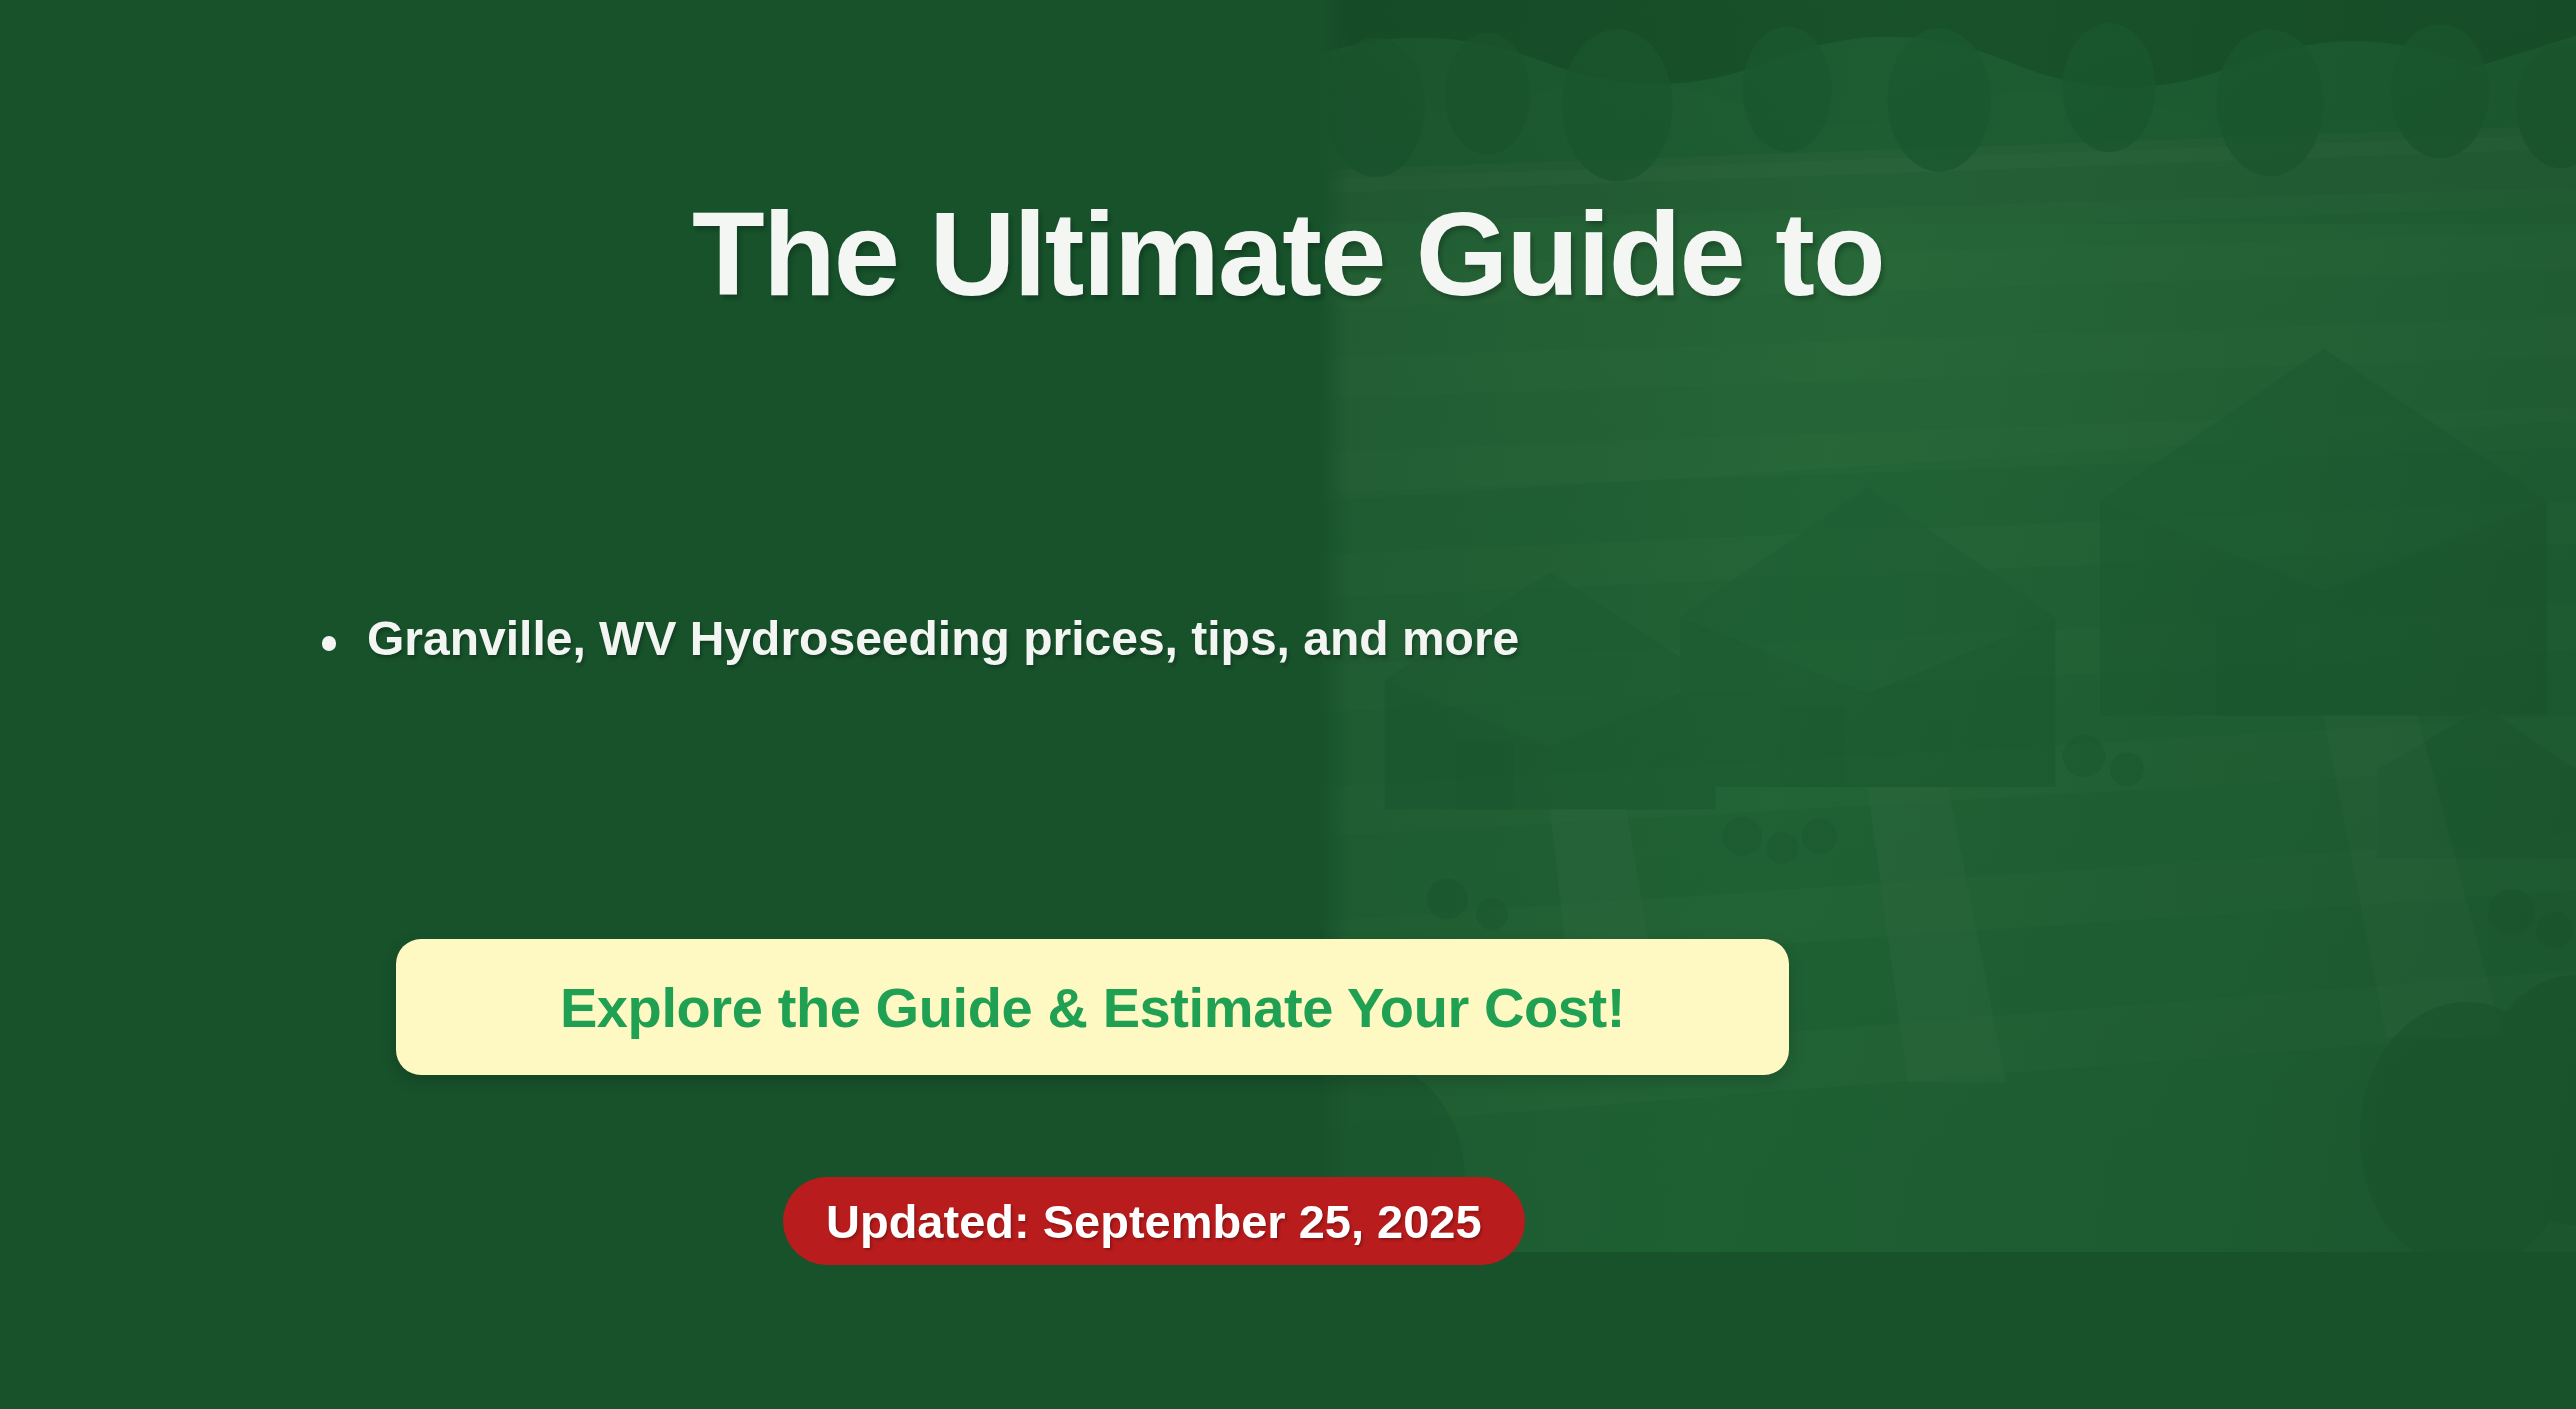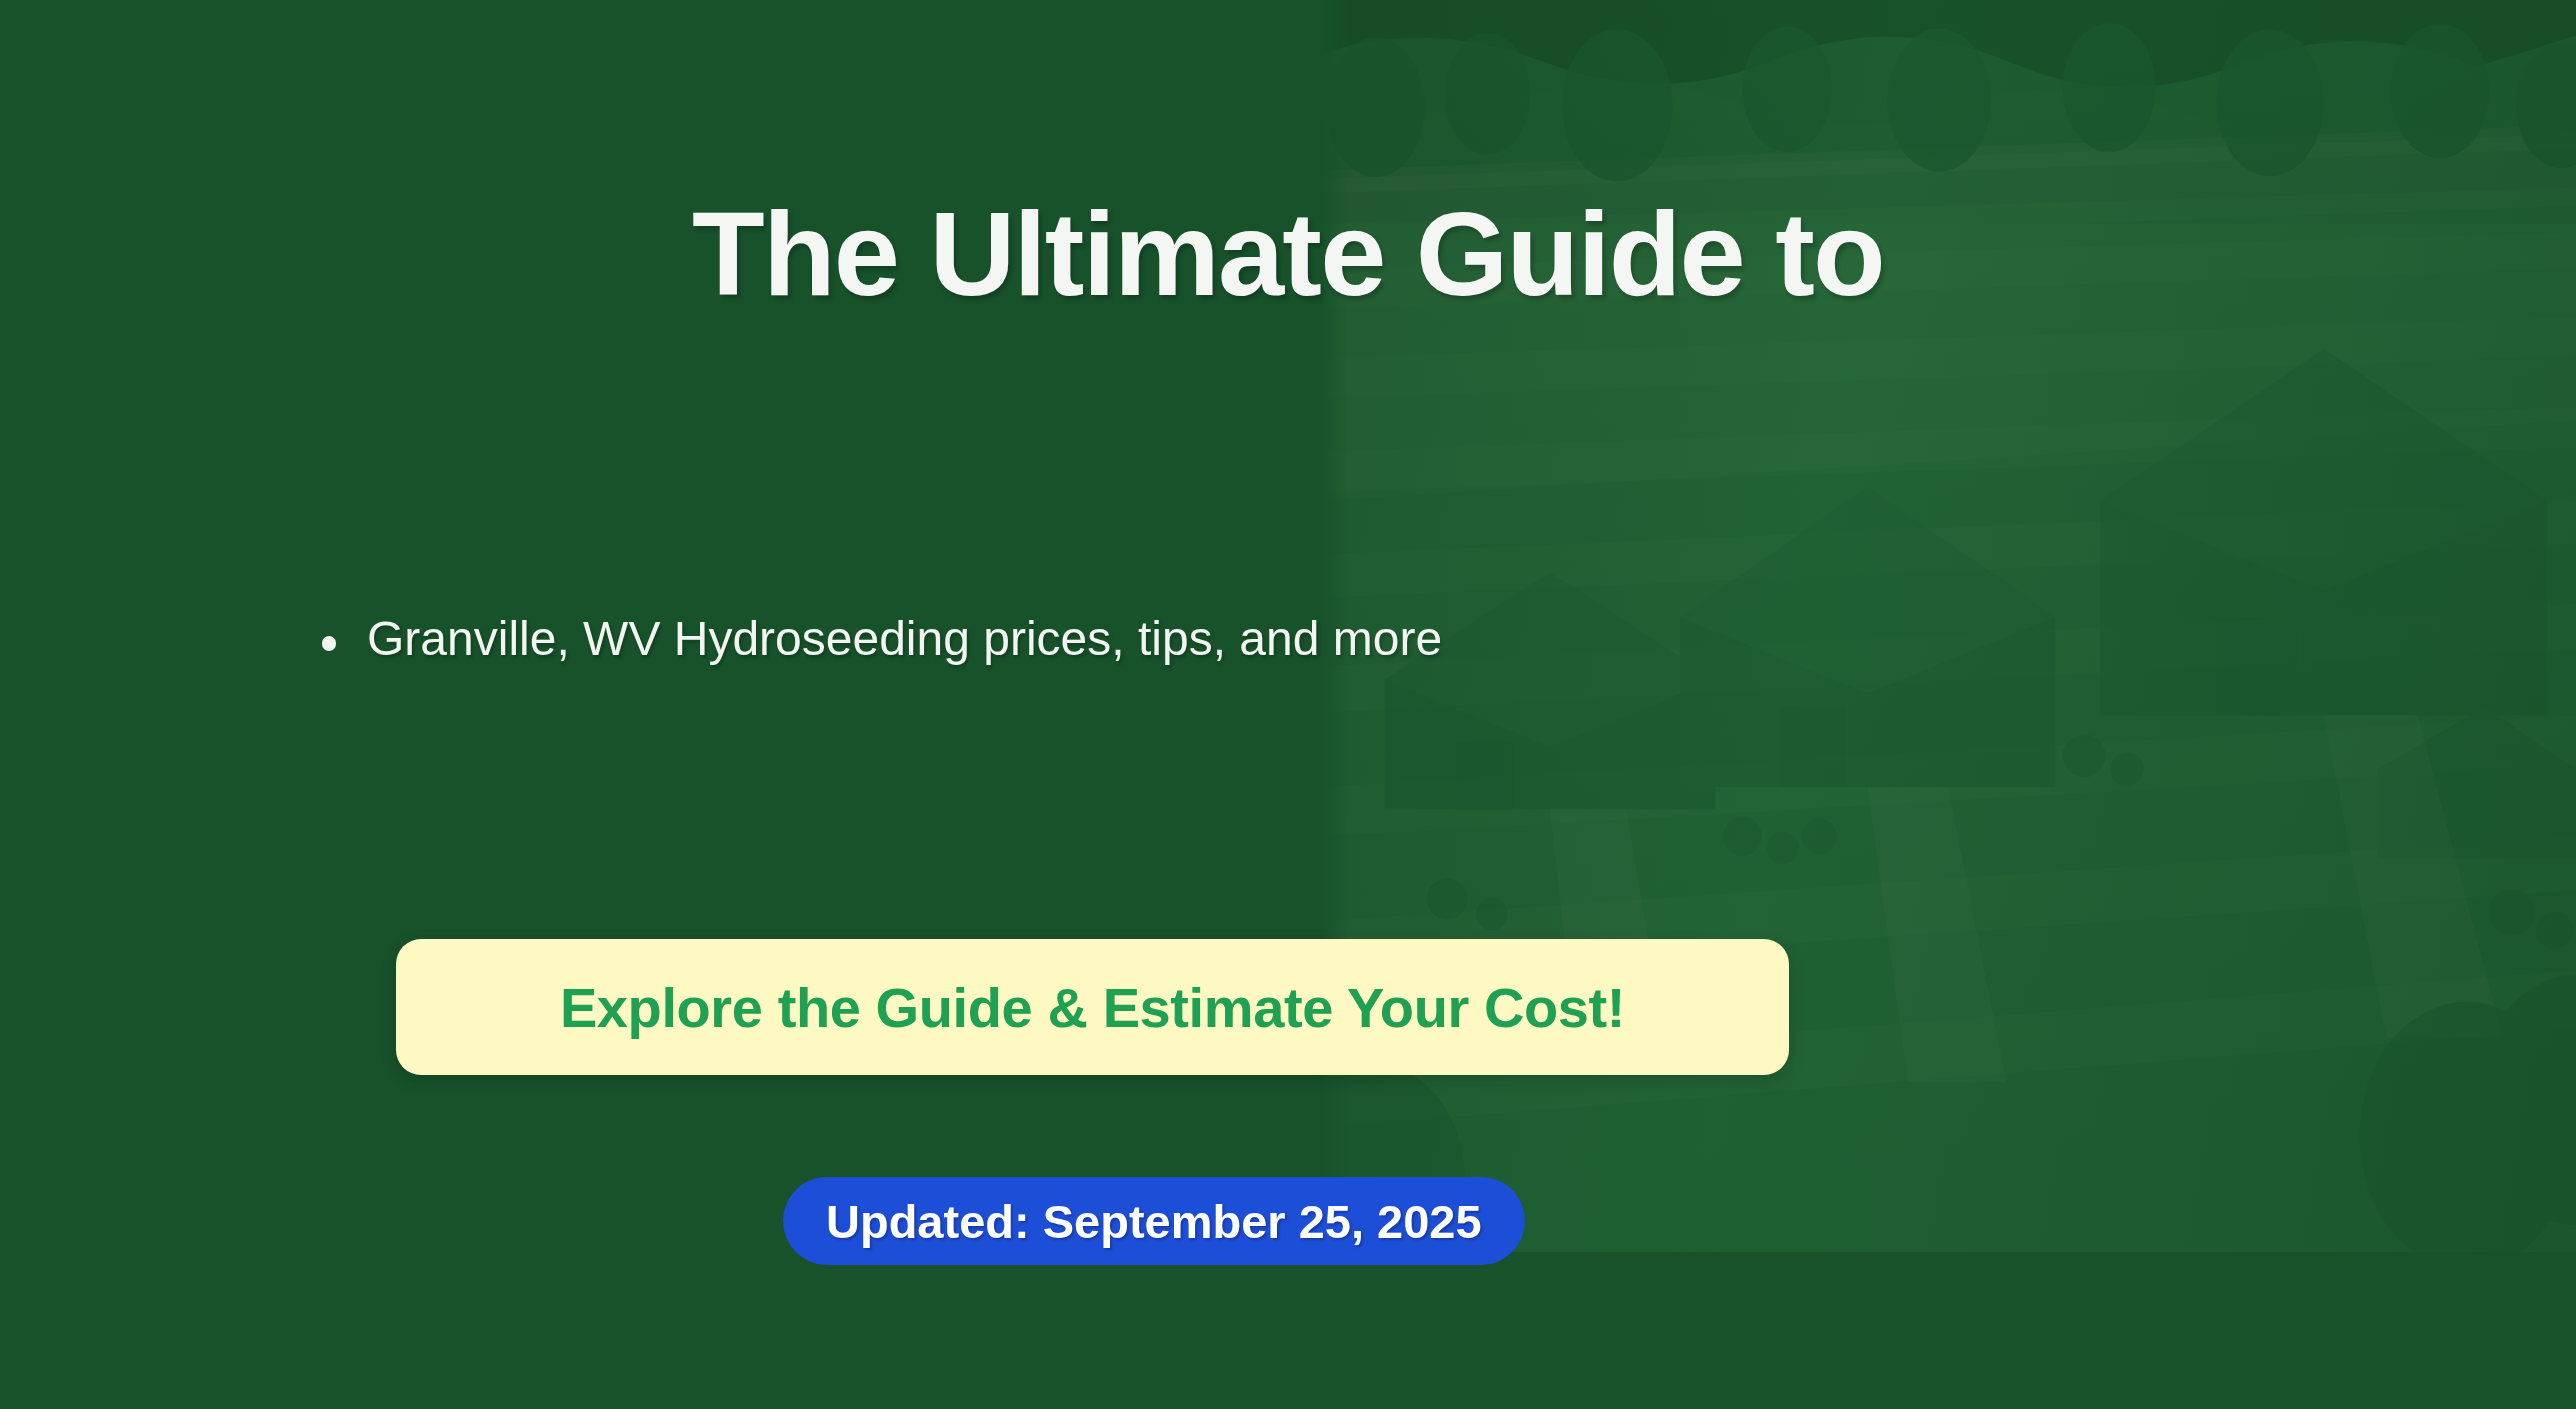--- a/index.html
+++ b/index.html
@@ -66,21 +66,21 @@
     position:absolute;
     left:318px; top:586px;
     width:1950px;
     list-style:none;
   }
   .bullets li {
     position:relative;
     color:#F2F5F1;
     font-size:48px;
     line-height:1.06;
-    font-weight:400;
+    font-weight:700;
     margin-bottom:46px;
     padding-left:49px;
     text-shadow:1.8px 2.7px 3.6px rgba(0,0,0,0.24);
     white-space:nowrap;
   }
   .bullets li::before {
     content:"";
     position:absolute;
     left:3.6px; top:22.4px;
     width:14.3px; height:14.3px;
@@ -106,21 +106,21 @@
     align-items:center;
     justify-content:center;
     white-space:nowrap;
   }
 
   .updated-badge {
     position:absolute;
     left:783px; top:1149px;
     height:88px;
     padding:0 43px;
-    background:#1d4ed8;
+    background:#b91c1c;
     border-radius:44px;
     color:#FFFFFF;
     font-weight:700;
     font-size:47px;
     display:flex;
     align-items:center;
     justify-content:center;
     text-shadow:1.8px 1.8px 2.7px rgba(0,0,0,0.25);
     white-space:nowrap;
   }

